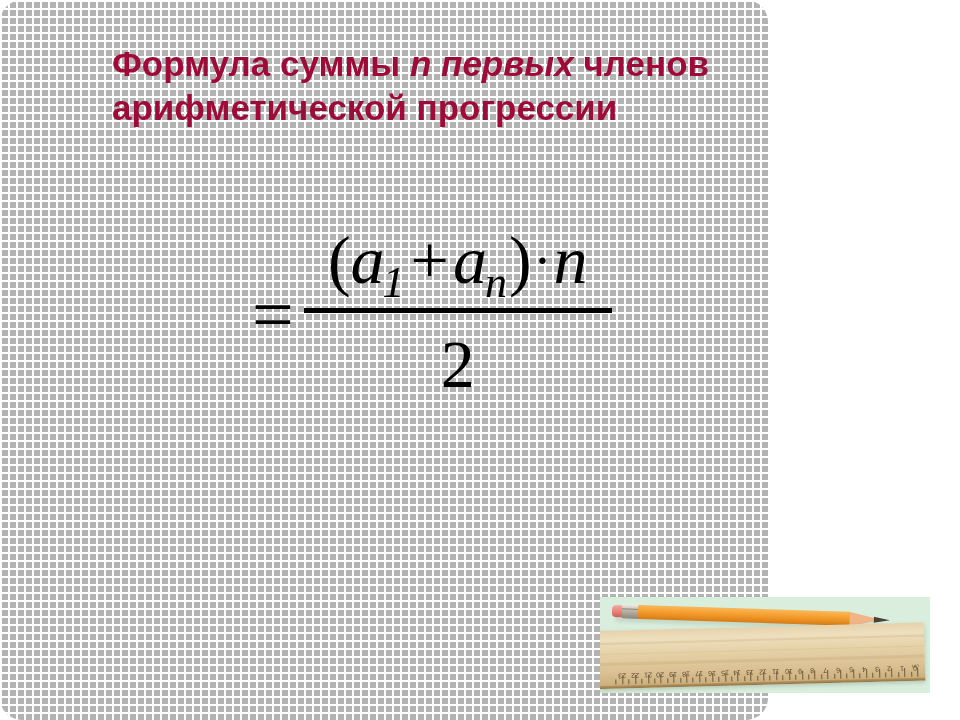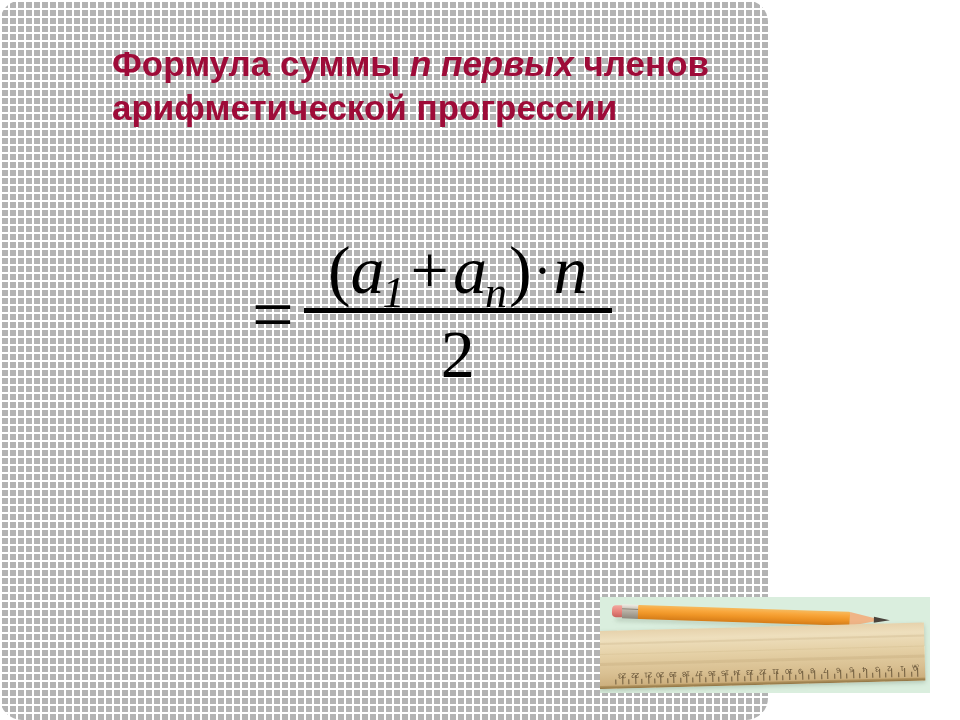--- a/index.html
+++ b/index.html
@@ -87,20 +87,21 @@
     top: 2px;
     font-style: normal;
   }
   .frac {
     display: inline-flex;
     flex-direction: column;
     align-items: center;
     justify-content: center;
     position: relative;
     top: 2px;
+    gap: 10px;
   }
   .numer {
     font-size: 68px;
     line-height: 1.0;
     white-space: nowrap;
     padding: 0 6px 4px 6px;
     font-style: normal;
   }
   .numer .v {
     font-style: italic;

